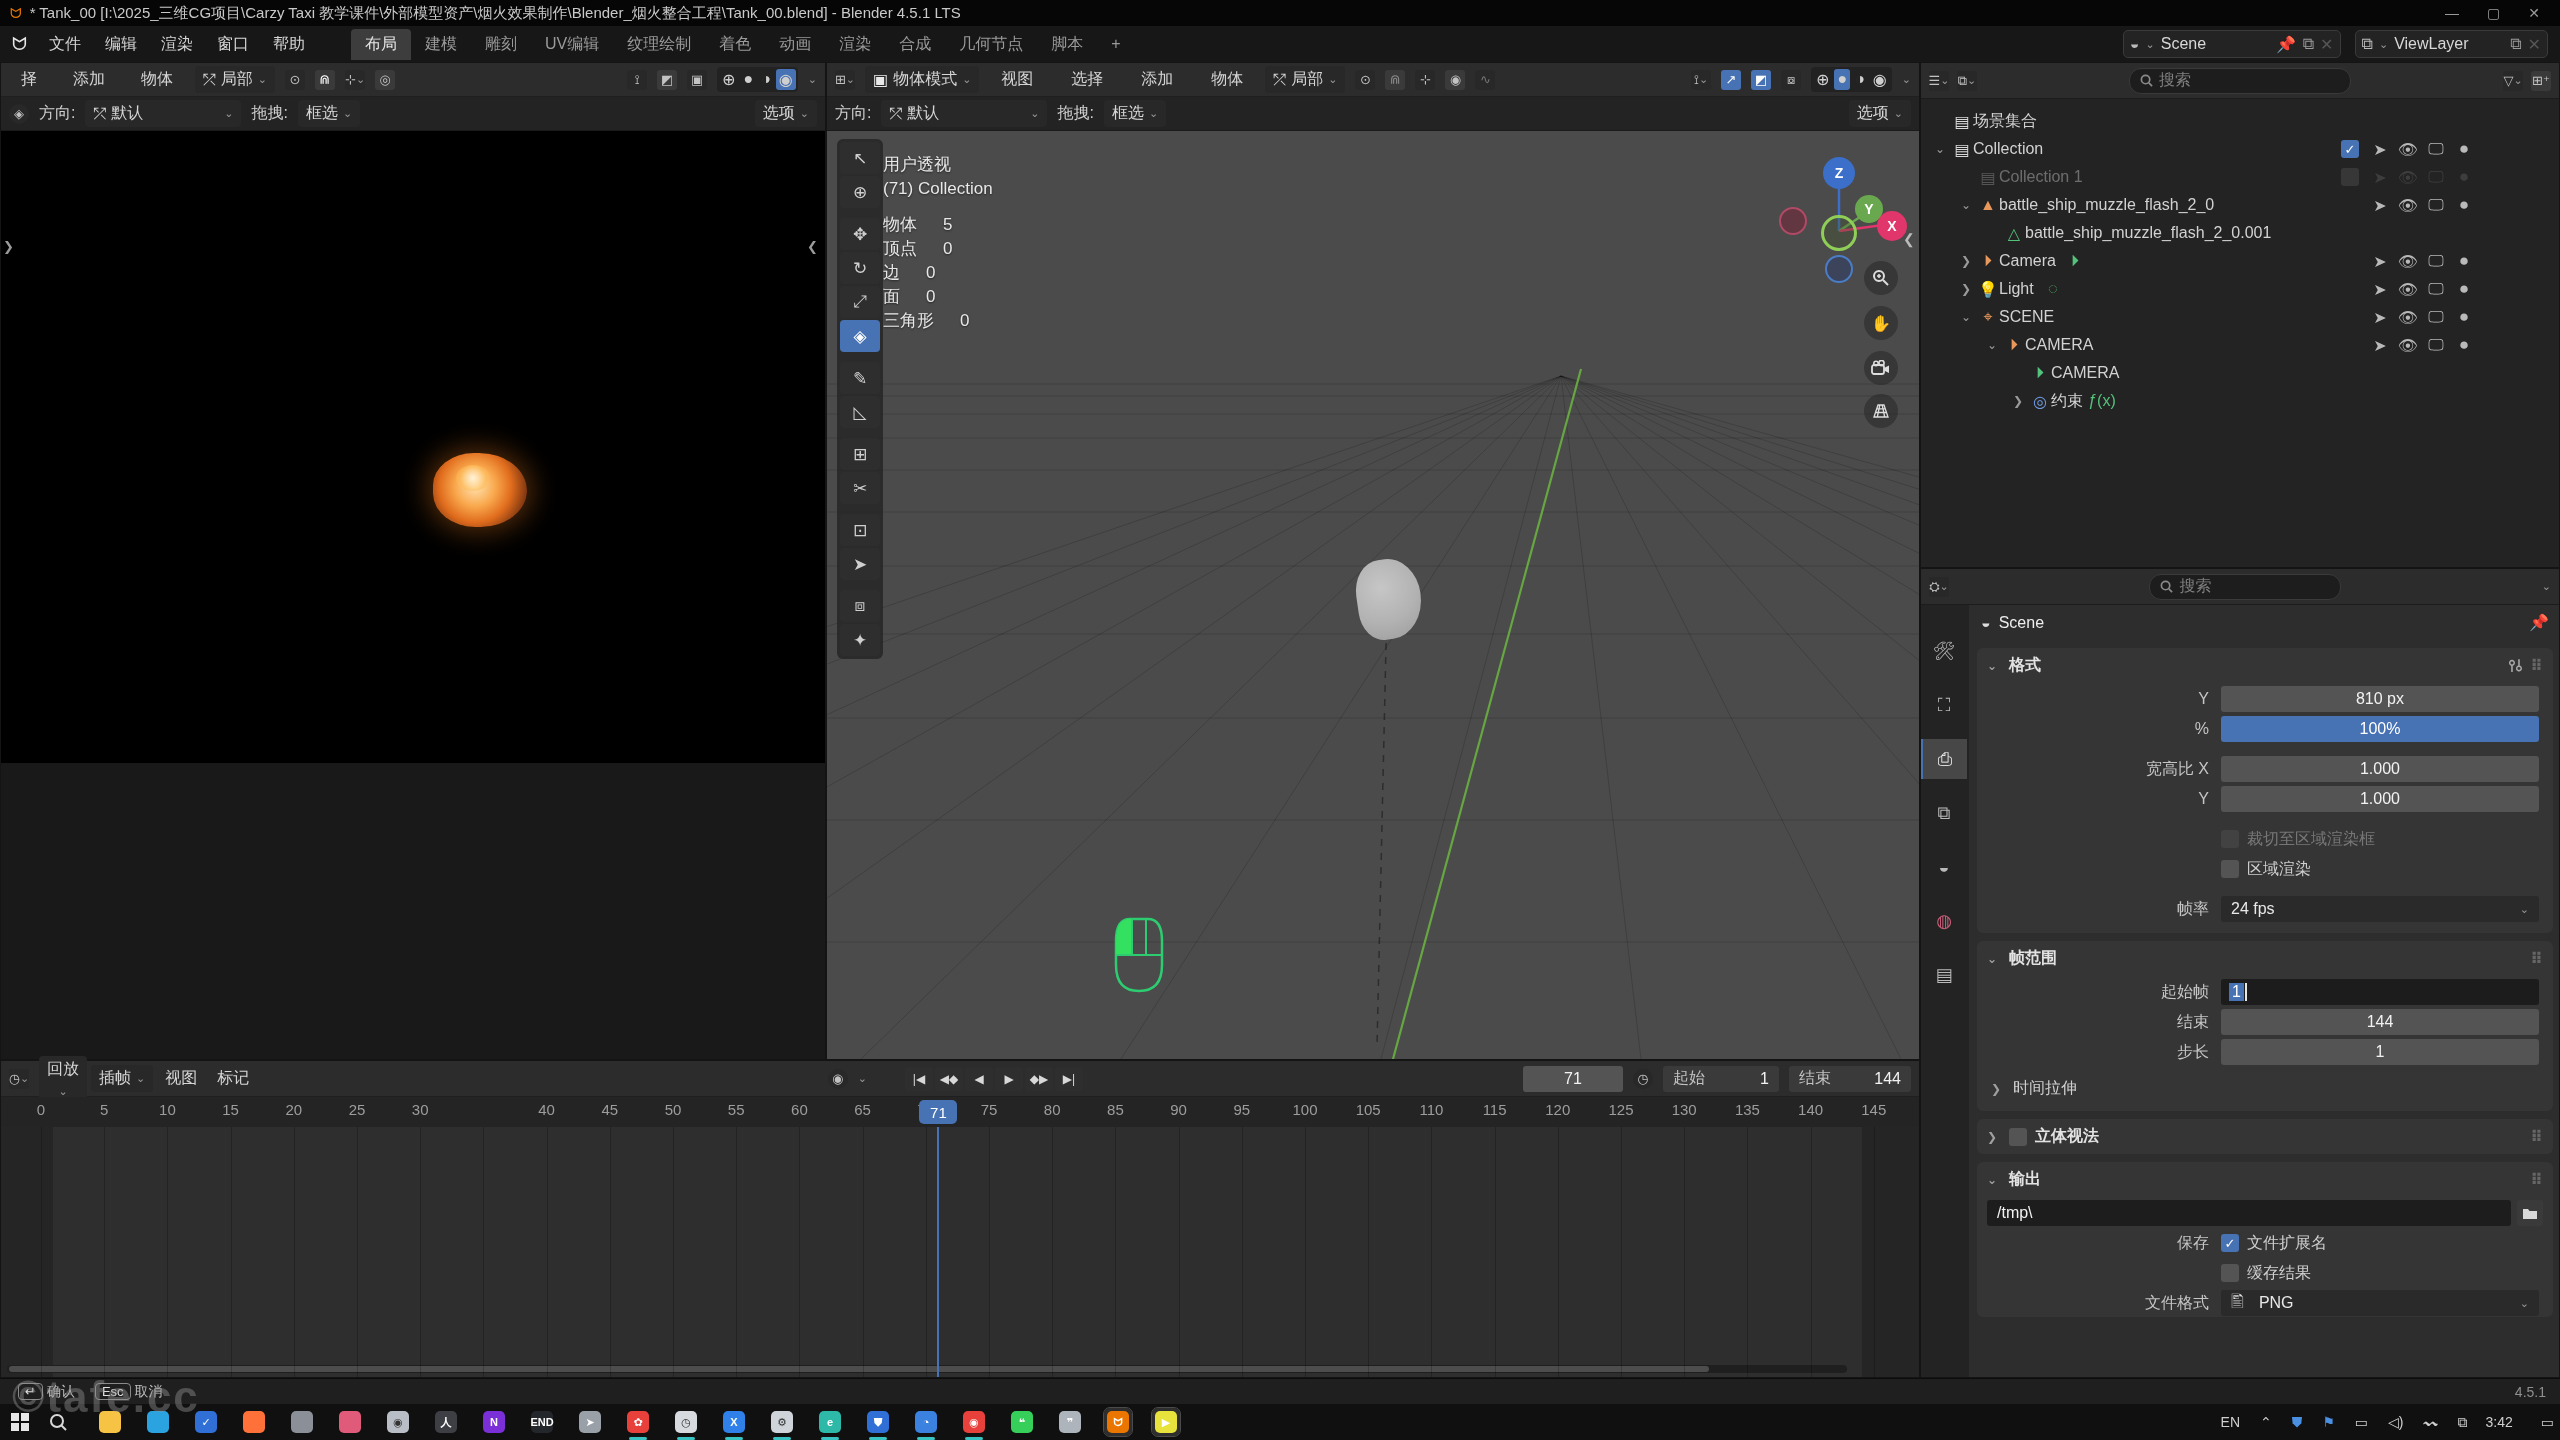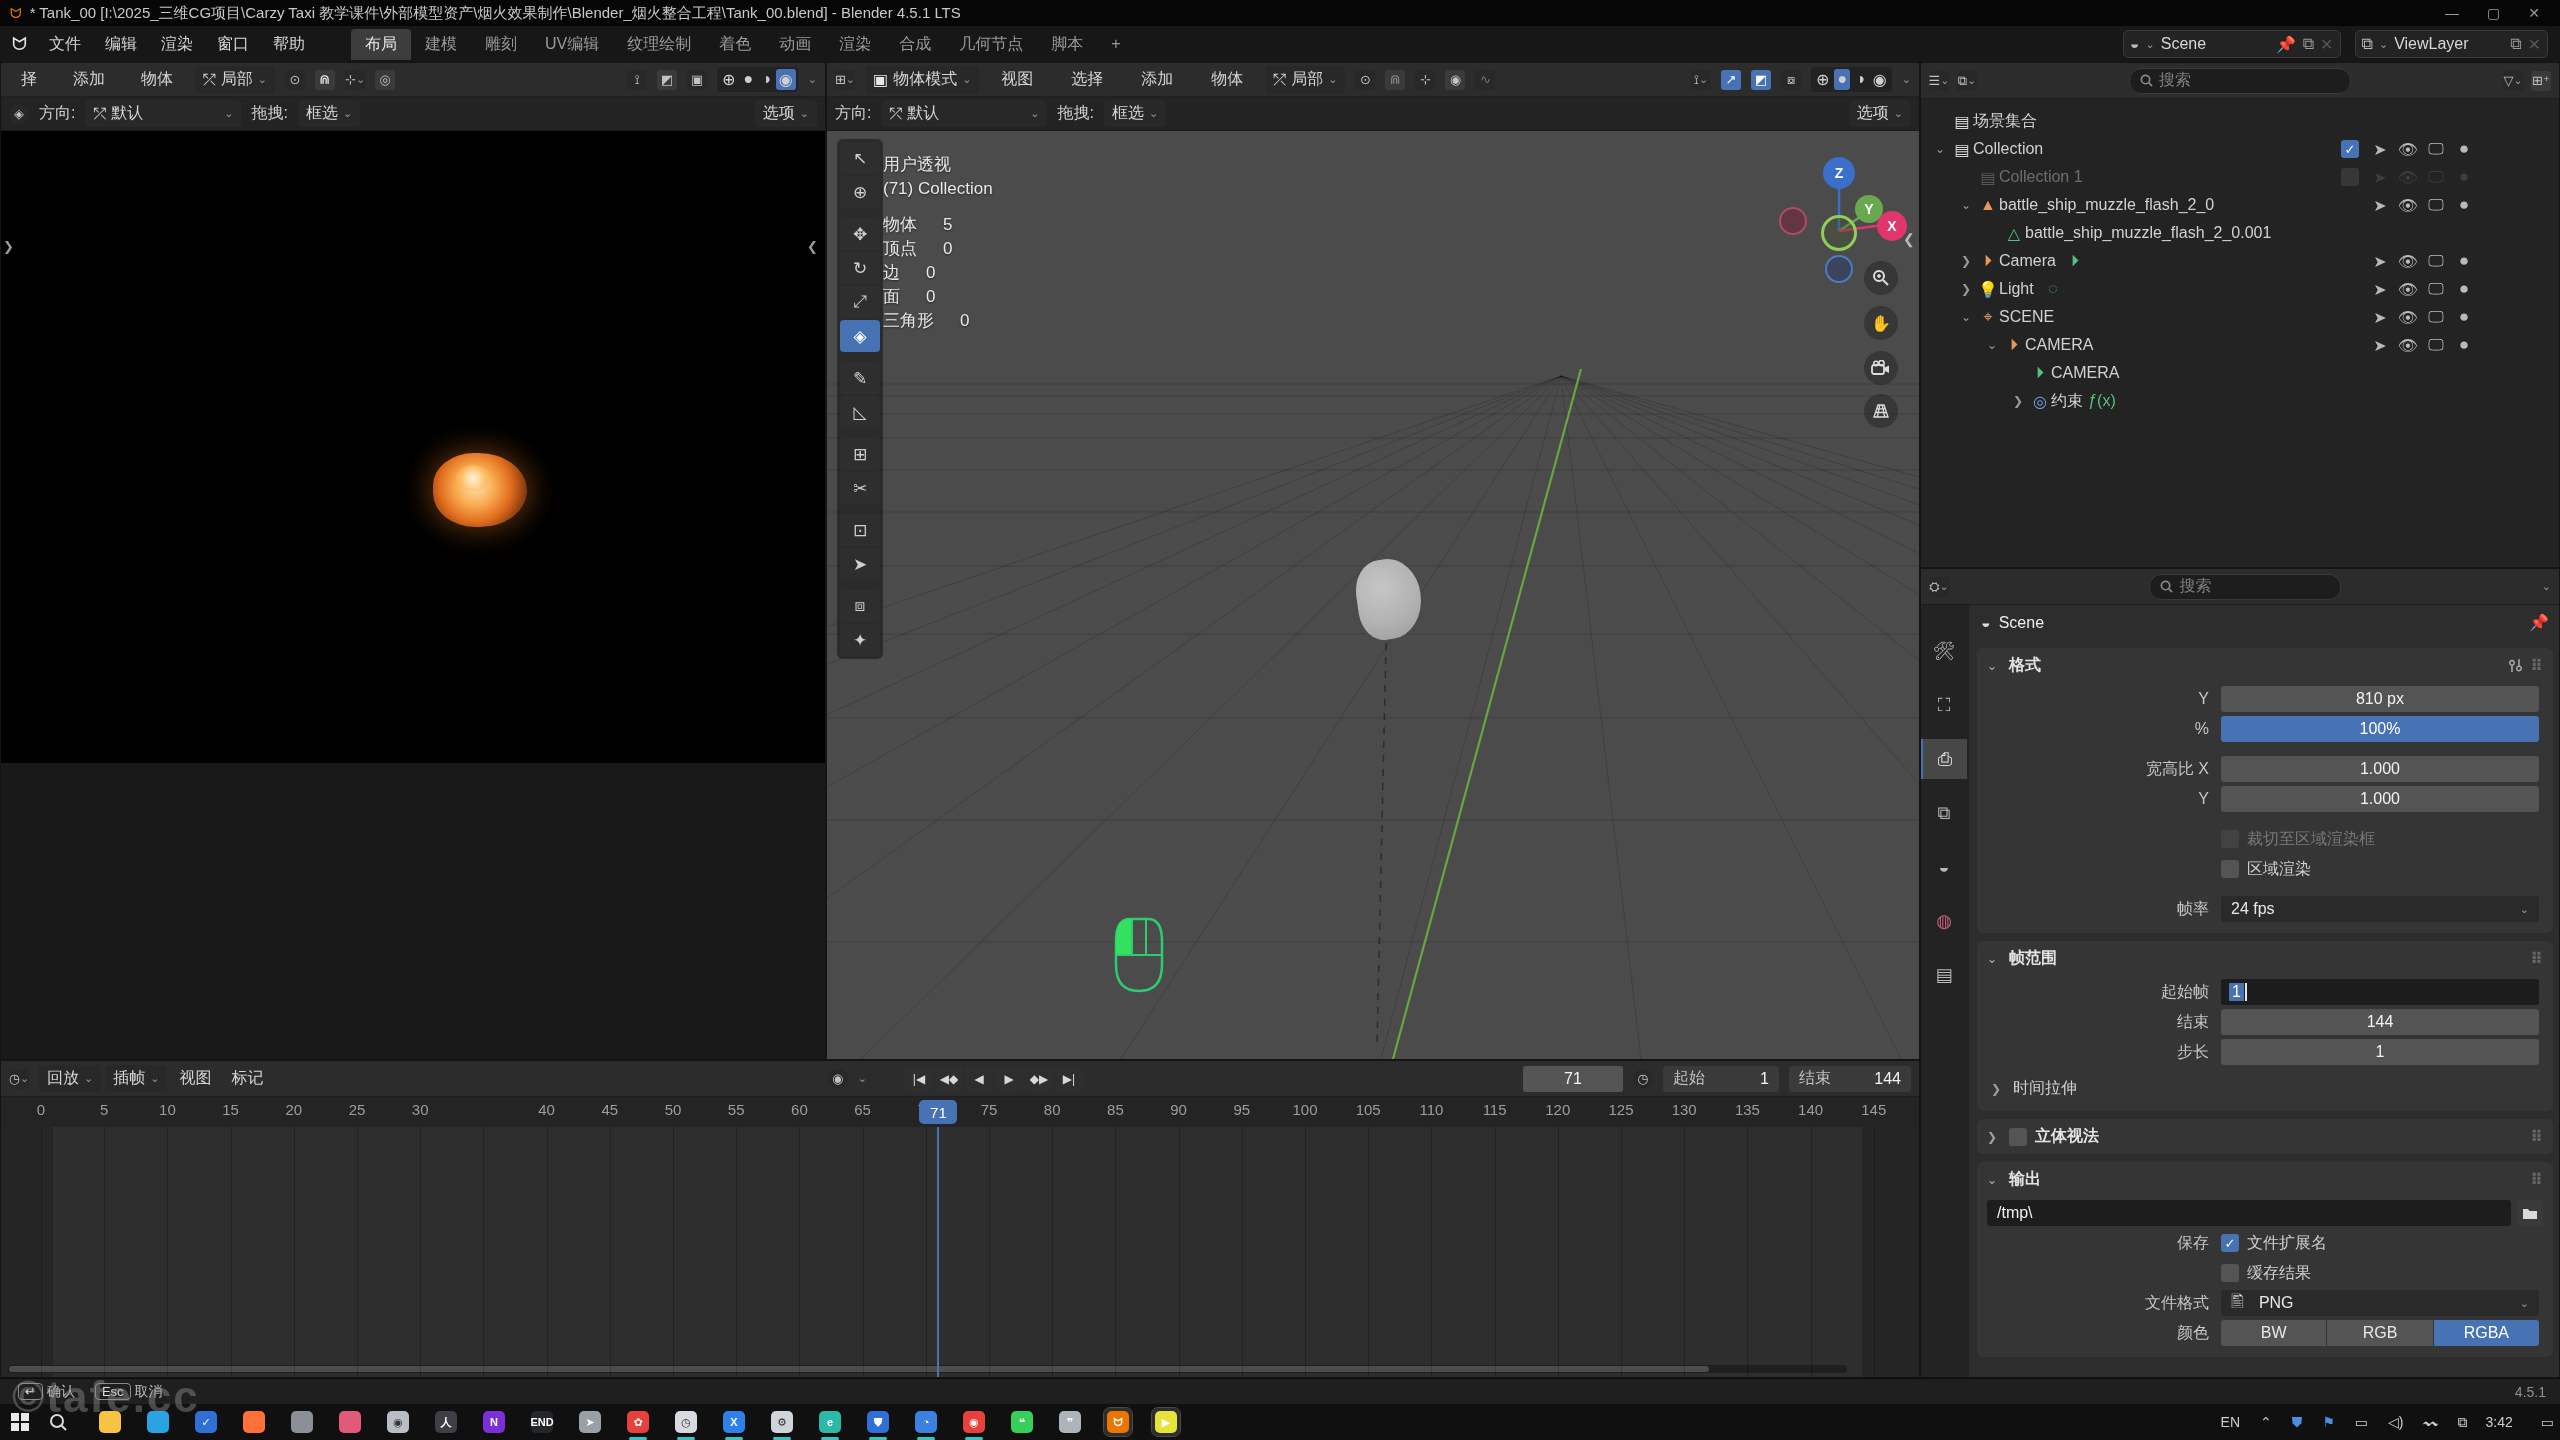--- a/index.html
+++ b/index.html
@@ -671,37 +671,29 @@
           <span>缓存结果</span>
           </div>
         <div class="prow">
             <span class="plabel">文件格式</span>
           <span class="pdrop">
             <span style="color:#ddd;">🖺</span>
             <span class="grow">PNG</span>
               <span class="dd">⌄</span>
             </span>
           </div>
-        <div class="prow" style="padding-bottom:10px;">
-            <span class="plabel">颜色</span>
-          <span class="seg" id="colorseg">
-              <div style="border-radius: 3px 0px 0px 3px;">BW</div>
-              <div>RGB</div>
-              <div class="on" style="border-radius: 0px 3px 3px 0px;">RGBA</div>
-            </span>
-          </div>
       </div>
     </div>
   </div>
 
   <div class="editor" style="left:0;top:1060px;width:1920px;height:318px;background:#2b2b2b;">
     <div class="vphead" style="height:36px;background:#2c2c2c;">
       <span class="hicon">◷<span class="dd">⌄</span></span>
       <span id="tlmenus" class="row" style="gap:4px;">
-          <span class="hbtn" style="background: rgb(40, 40, 40);">
+          <span class="hbtn" style="background: rgb(40, 40, 40); flex-direction: column;">
             <span>回放</span>
             <span class="dd">⌄</span>
           </span>
           <span class="hbtn" style="background: rgb(40, 40, 40);">
             <span>插帧</span>
             <span class="dd">⌄</span>
           </span>
           <span class="hbtn" style="background: transparent;">
             <span>视图</span>
           </span>

